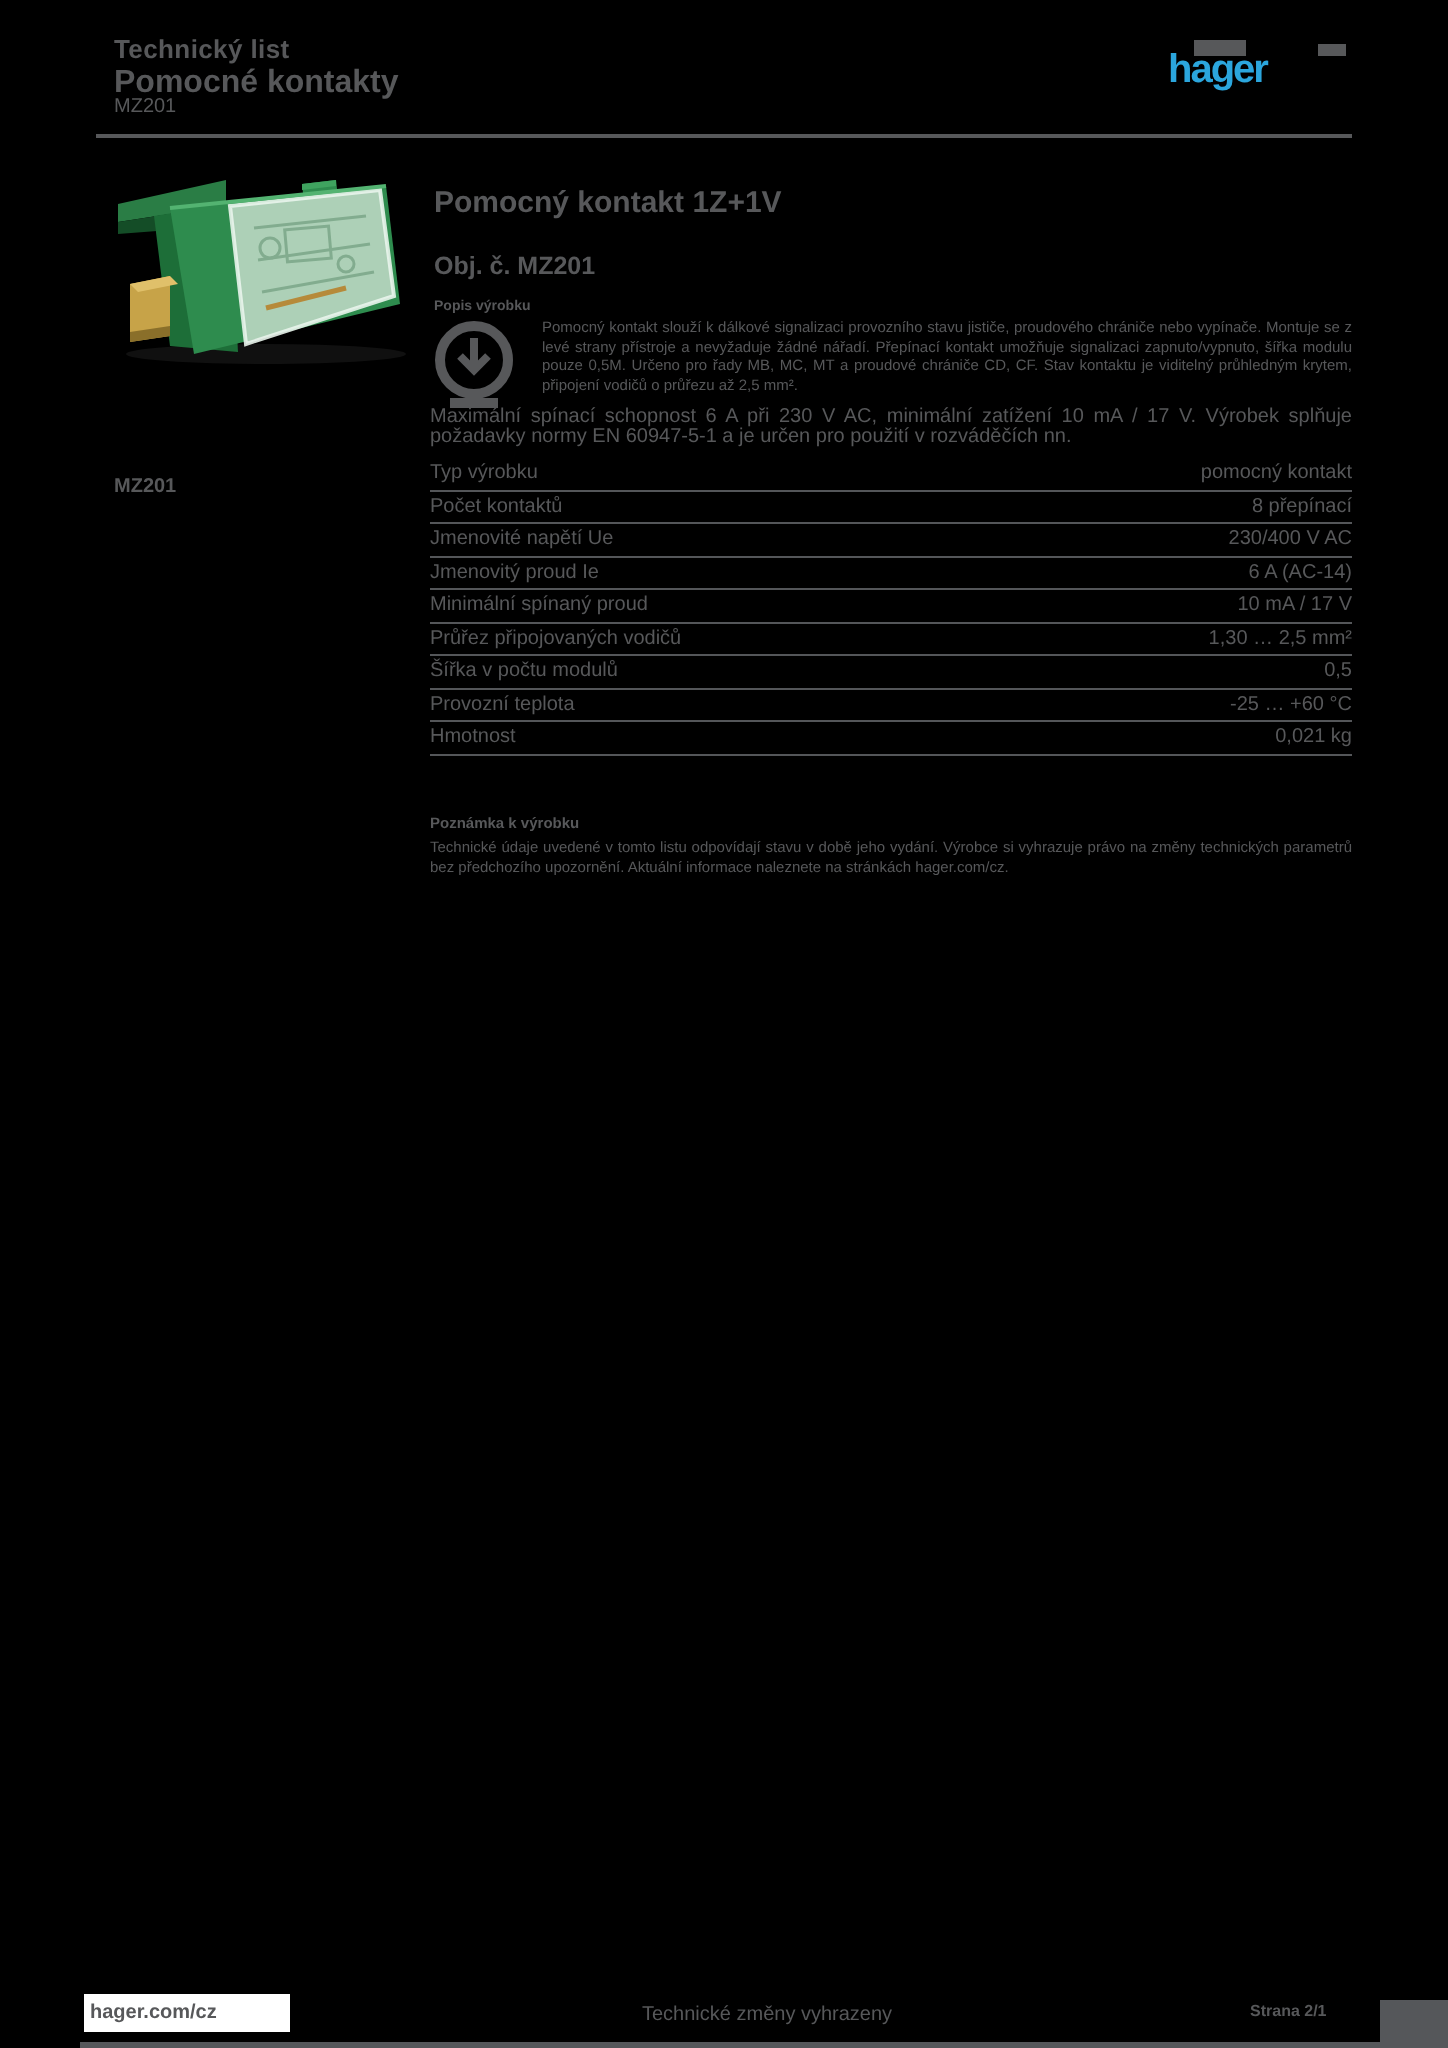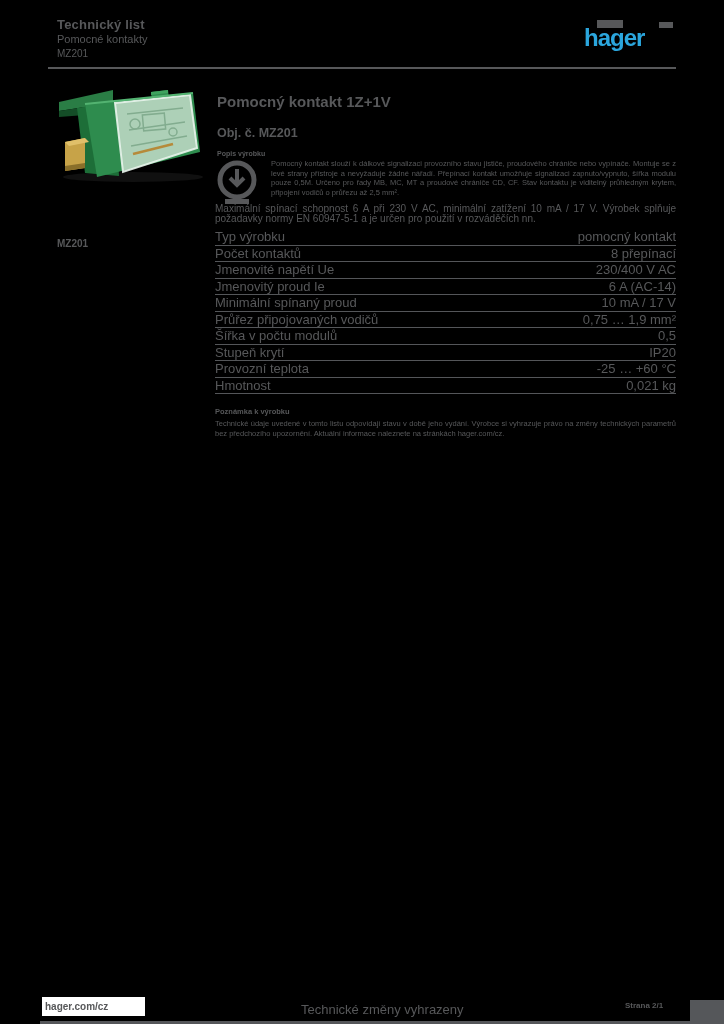--- a/index.html
+++ b/index.html
@@ -2,55 +2,55 @@
 <html><head>
 <meta charset="utf-8">
 <style>
   html,body{margin:0;padding:0;background:#000;}
   .page{position:relative;width:724px;height:1024px;background:#000;overflow:hidden;
         font-family:"Liberation Sans", sans-serif;color:#57585a;}
   .abs{position:absolute;}
 
   
   .hdr-line1{left:57px;top:17px;font-size:13px;font-weight:bold;letter-spacing:.2px;}
-  .hdr-line2{left:57px;top:33px;font-size:11px;font-weight:normal;}
+  .hdr-line2{left:57px;top:33px;font-size:16px;font-weight:bold;}
   .hdr-line3{left:57px;top:48px;font-size:10px;}
-  .logo{left:584px;top:24px;font-size:24px;font-weight:bold;color:#2ba6dd;letter-spacing:-1px;}
+  .logo{left:584px;top:24px;font-size:20px;font-weight:bold;color:#2ba6dd;letter-spacing:-1px;}
   .logo-frag1{left:597px;top:20px;width:26px;height:8px;background:#57585a;}
   .logo-frag2{left:659px;top:22px;width:14px;height:6px;background:#57585a;}
   .hdr-rule{left:48px;top:67px;width:628px;height:2px;background:#57585a;}
 
   
   .prod-img{left:55px;top:84px;width:152px;height:100px;}
   .title{left:217px;top:93px;font-size:15px;font-weight:bold;}
   .subtitle{left:217px;top:126px;font-size:12.5px;font-weight:bold;}
   .sec-label{left:217px;top:150px;font-size:7px;font-weight:bold;}
   .desc-wrap{left:215px;top:159px;width:461px;font-size:7.5px;line-height:9.5px;text-align:justify;}
   .desc-icon{float:left;width:48px;height:46px;margin:0 8px 2px 0;}
   .desc-more{left:215px;top:204px;width:461px;font-size:10px;line-height:9.5px;text-align:justify;}
 
   
   .side-ref{left:57px;top:238px;font-size:10px;font-weight:bold;}
 
   
   .spec{left:215px;top:229px;width:461px;}
   .spec-row{display:flex;justify-content:space-between;align-items:flex-end;
-            padding:4px 0 3px 0;border-bottom:1px solid #545659;font-size:13px;line-height:8.5px;}
+            padding:4px 0 3px 0;border-bottom:1px solid #545659;font-size:10px;line-height:8.5px;}
   .spec-row .lbl{max-width:58%;}
   .spec-row .val{max-width:42%;text-align:right;}
 
   
   .note{left:215px;top:407px;width:461px;}
   .note-lbl{font-size:7.5px;font-weight:bold;margin-bottom:3px;}
   .note-txt{font-size:7.5px;line-height:9.5px;text-align:justify;}
 
   
   .site-box{left:42px;top:997px;width:103px;height:19px;background:#fff;display:flex;align-items:center;}
   .site-box span{font-size:10px;font-weight:bold;color:#57585a;padding-left:3px;}
-  .foot-center{left:301px;top:1002px;font-size:13px;}
+  .foot-center{left:321px;top:1002px;font-size:10px;}
   .foot-right{left:625px;top:1001px;font-size:8px;font-weight:bold;}
   .foot-rule{left:40px;top:1021px;width:684px;height:3px;background:#55575a;}
   .corner-block{left:690px;top:1000px;width:34px;height:24px;background:#55575a;}
 </style>
 </head>
 <body>
 
 <div class="page">
 
   <div class="abs hdr-line1">Technický list</div>
@@ -126,29 +126,25 @@
     <div class="spec-row">
       <span class="lbl">Jmenovitý proud Ie</span>
       <span class="val">6 A (AC-14)</span>
     </div>
     <div class="spec-row">
       <span class="lbl">Minimální spínaný proud</span>
       <span class="val">10 mA / 17 V</span>
     </div>
     <div class="spec-row">
       <span class="lbl">Průřez připojovaných vodičů</span>
-      <span class="val">0,75 … 1,9 mm²</span>
+      <span class="val">1,30 … 2,5 mm²</span>
     </div>
     <div class="spec-row">
       <span class="lbl">Šířka v počtu modulů</span>
       <span class="val">0,5</span>
-    </div>
-    <div class="spec-row">
-      <span class="lbl">Stupeň krytí</span>
-      <span class="val">IP20</span>
     </div>
     <div class="spec-row">
       <span class="lbl">Provozní teplota</span>
       <span class="val">-25 … +60 °C</span>
     </div>
     <div class="spec-row">
       <span class="lbl">Hmotnost</span>
       <span class="val">0,021 kg</span>
     </div>
   </div>

